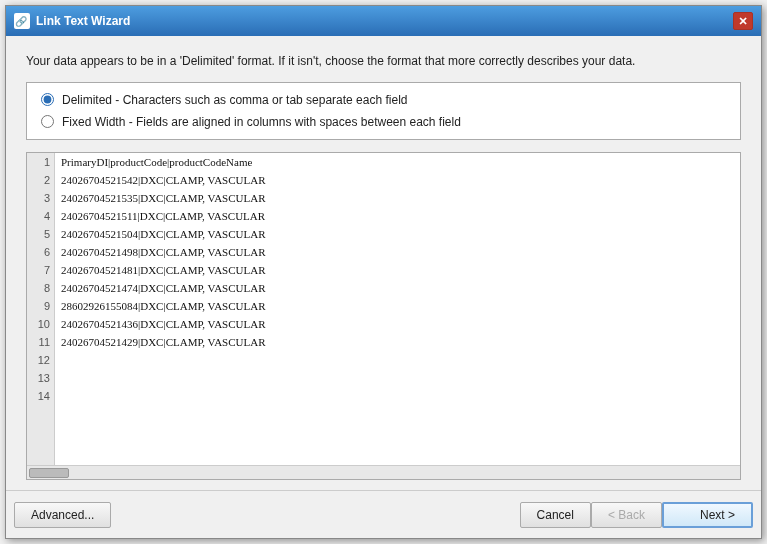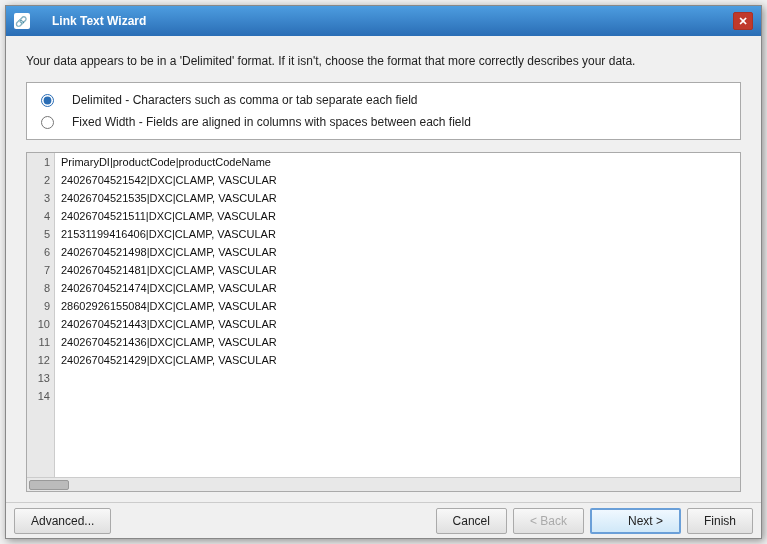--- a/index.html
+++ b/index.html
@@ -41,21 +41,20 @@
       background: #fff;
       border-radius: 2px;
       display: flex;
       align-items: center;
       justify-content: center;
       font-size: 10px;
       color: #2a6db5;
     }
     .title-bar-title {
       flex: 1;
-      margin-left: 16px;
     }
     .title-bar-close {
       width: 20px;
       height: 18px;
       background: #c0392b;
       border: 1px solid #a93226;
       border-radius: 2px;
       display: flex;
       align-items: center;
       justify-content: center;
@@ -79,22 +78,22 @@
     .format-box {
       border: 1px solid #aaa;
       background: white;
       padding: 10px 14px;
       display: flex;
       flex-direction: column;
       gap: 8px;
     }
     .radio-row {
       display: flex;
-      align-items: center;
-      gap: 18px;
+      align-items: flex-start;
+      gap: 8px;
       font-size: 12px;
       color: #222;
     }
     .radio-row input[type="radio"] {
       margin: 0;
       cursor: pointer;
       accent-color: #2a6db5;
     }
     .preview-area {
       flex: 1;
@@ -121,21 +120,21 @@
     .line-num {
       padding: 0 4px;
       text-align: right;
       font-size: 11px;
       color: #555;
       line-height: 18px;
       height: 18px;
     }
     .preview-content {
       flex: 1;
-      font-family: Liberation Sans, sans-serif;
+      font-family: Liberation Serif, serif;
       font-size: 11px;
       color: #111;
       white-space: nowrap;
     }
     .preview-line {
       height: 18px;
       line-height: 18px;
       padding: 0 6px;
     }
     .scrollbar-h {
@@ -147,34 +146,33 @@
       padding: 0 2px;
     }
     .scrollbar-thumb-h {
       width: 40px;
       height: 10px;
       background: #bbb;
       border: 1px solid #999;
       border-radius: 2px;
     }
     .footer {
-      height: 36px;
+      height: 48px;
       display: flex;
       align-items: center;
       padding: 0 8px;
       border-top: 1px solid #ccc;
       flex-shrink: 0;
       background: #f0f0f0;
     }
     .footer-left {
       flex: 1;
     }
     .footer-right {
       display: flex;
-      gap: 6px;
     }
     .btn {
       height: 26px;
       padding: 0 16px;
       border: 1px solid #aaa;
       background: linear-gradient(to bottom, #f8f8f8, #e0e0e0);
       font-size: 12px;
       color: #222;
       cursor: pointer;
       border-radius: 2px;
@@ -234,40 +232,38 @@
             <div class="line-num">11</div>
             <div class="line-num">12</div>
             <div class="line-num">13</div>
             <div class="line-num">14</div>
           </div>
         <div class="preview-content" id="preview-lines">
             <div class="preview-line">PrimaryDI|productCode|productCodeName</div>
             <div class="preview-line">24026704521542|DXC|CLAMP, VASCULAR</div>
             <div class="preview-line">24026704521535|DXC|CLAMP, VASCULAR</div>
             <div class="preview-line">24026704521511|DXC|CLAMP, VASCULAR</div>
-            <div class="preview-line">21531199416406|DXC|CLAMP, VASCULAR</div>
+            <div class="preview-line">24026704521504|DXC|CLAMP, VASCULAR</div>
             <div class="preview-line">24026704521498|DXC|CLAMP, VASCULAR</div>
             <div class="preview-line">24026704521481|DXC|CLAMP, VASCULAR</div>
             <div class="preview-line">24026704521474|DXC|CLAMP, VASCULAR</div>
             <div class="preview-line">28602926155084|DXC|CLAMP, VASCULAR</div>
-            <div class="preview-line">24026704521443|DXC|CLAMP, VASCULAR</div>
             <div class="preview-line">24026704521436|DXC|CLAMP, VASCULAR</div>
             <div class="preview-line">24026704521429|DXC|CLAMP, VASCULAR</div>
           </div>
       </div>
       <div class="scrollbar-h">
         <div class="scrollbar-thumb-h"></div>
       </div>
     </div>
   </div>
 
   <div class="footer">
     <div class="footer-left">
       <button class="btn">Advanced...</button>
     </div>
     <div class="footer-right">
       <button class="btn">Cancel</button>
       <button class="btn btn-disabled">&lt; Back</button>
       <button class="btn btn-next">Next &gt;</button>
-      <button class="btn">Finish</button>
     </div>
   </div>
 </div>
 
 </body></html>

